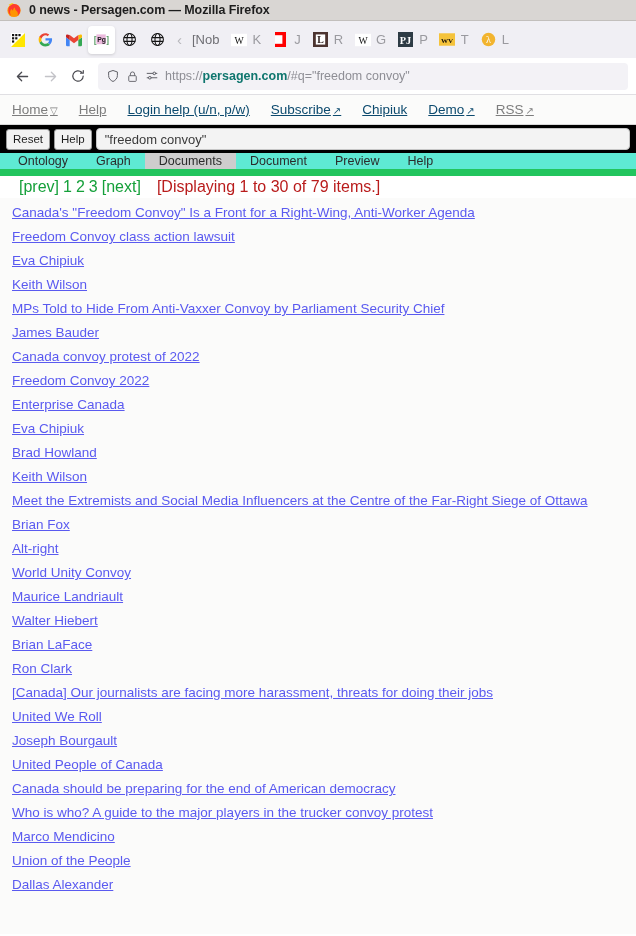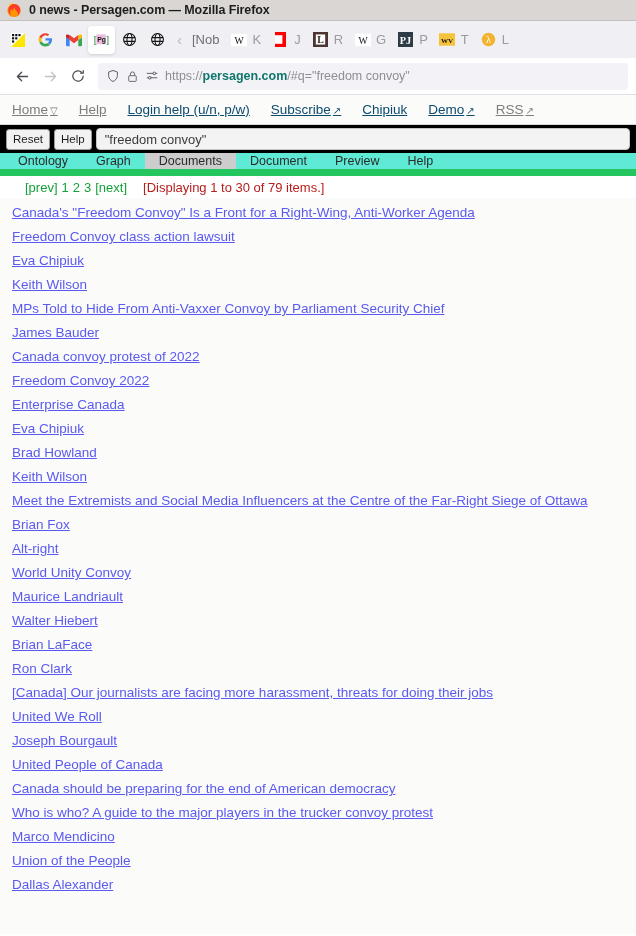--- a/index.html
+++ b/index.html
@@ -189,22 +189,22 @@
     font-size: 12.5px;
     color: #2b2b2b;
     white-space: nowrap;
   }
   .ptab.sel { background: #cdcdcd; }
 
   
   #pager {
     height: 22px;
     display: flex; align-items: center;
-    padding: 0 25px;
-    font-size: 13px;
+    padding: 0 19px;
+    font-size: 16px;
     background: #ffffff;
   }
   #pager .pg { color: #15a03a; margin-right: 4px; white-space: nowrap; }
   #pager .pg-count { color: #b91c1c; margin-left: 12px; white-space: nowrap; }
 
   
   #results {
     background: #fbfbfa;
     padding: 3px 0 0 12px;
     height: 736px;

